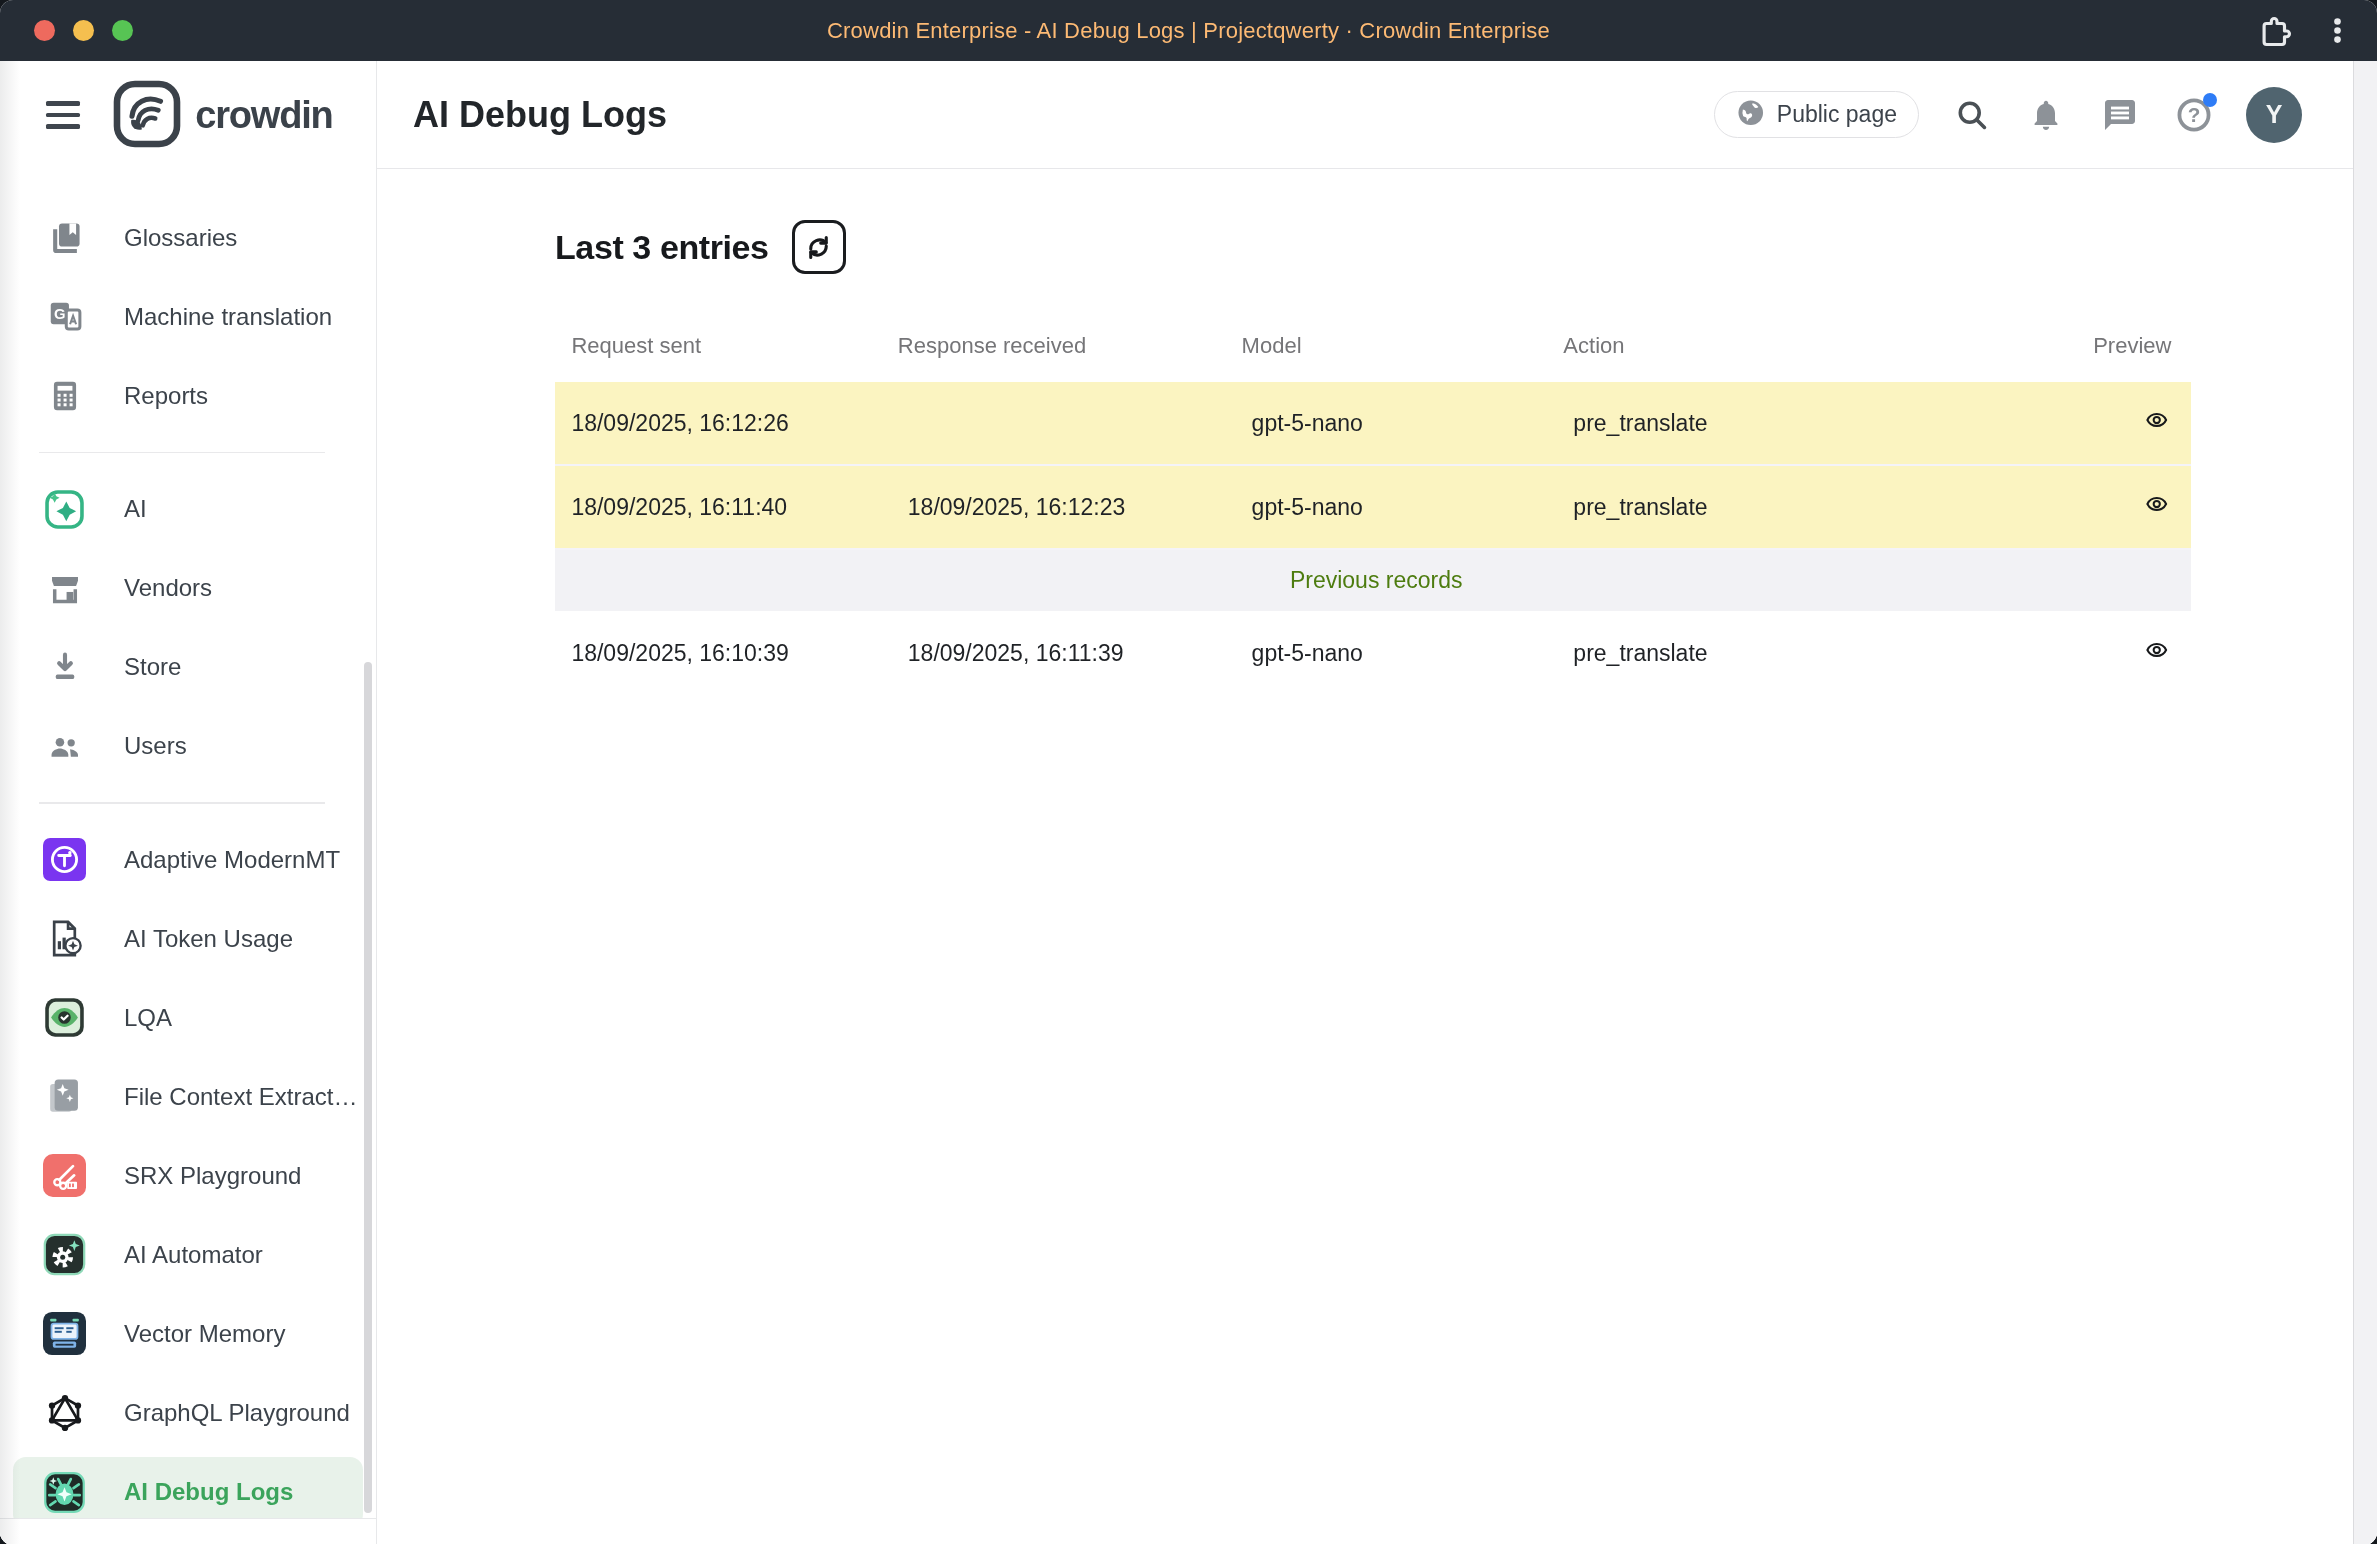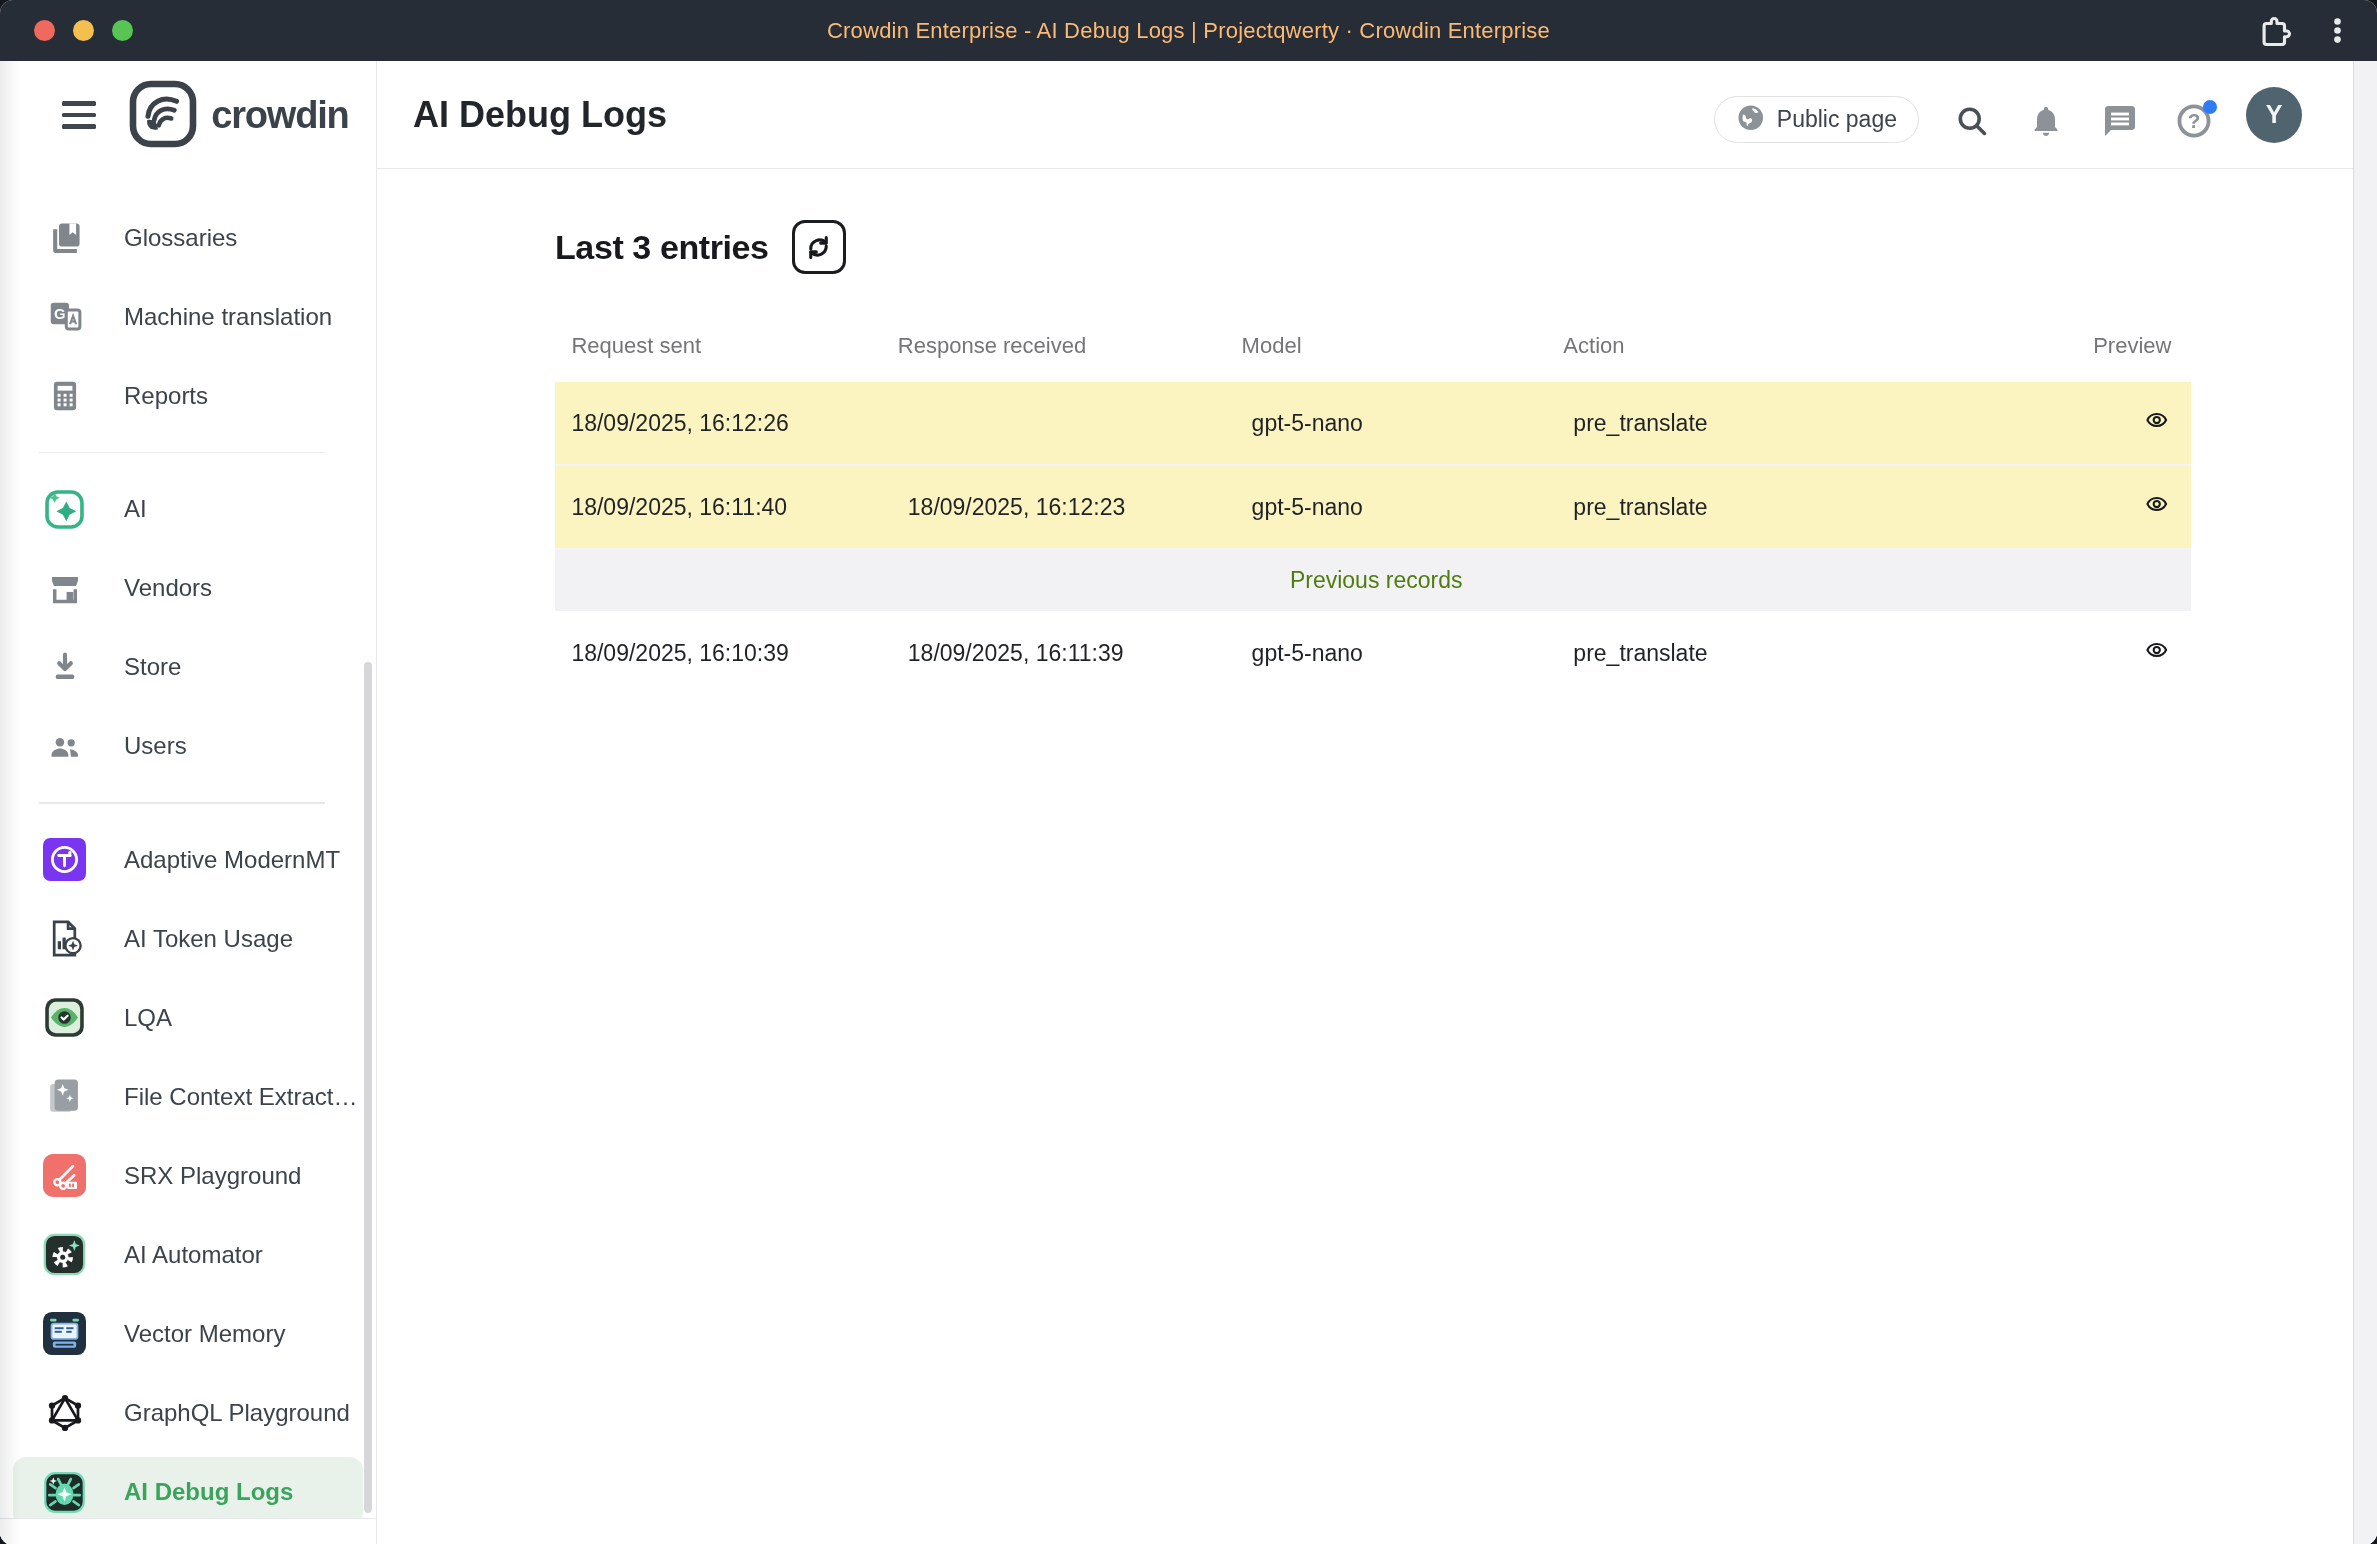--- a/index.html
+++ b/index.html
@@ -19,21 +19,21 @@
   .tab-title { flex:1; text-align:center; color:#fdba74; font-size:22px; letter-spacing:0.2px; }
   .tb-right { position:absolute; right:23px; top:0; height:61px; display:flex; align-items:center; gap:29.5px; }
   .tb-icon { display:flex; align-items:center; justify-content:center; background:none; border:none; padding:0; cursor:pointer; }
 
   .app { display:flex; height:1483px; position:relative; background:#fff; }
 
   
   .sidebar { width:377px; flex:none; background:#fff; border-right:1.6px solid #e7e8ea; position:relative; }
   .sidebar::before { content:""; position:absolute; left:0; top:0; bottom:0; width:19.6px;
     background:linear-gradient(90deg, rgba(40,45,50,.09), rgba(40,45,50,0)); pointer-events:none; z-index:3; }
-  .sidebar-header { height:108px; display:flex; align-items:center; padding-left:62px; gap:31px; }
+  .sidebar-header { height:108px; display:flex; align-items:center; padding-left:46px; gap:31px; }
   .hamburger { background:none; border:none; display:flex; flex-direction:column; gap:7.4px; padding:0; cursor:pointer; }
   .hamburger span { width:34px; height:4.1px; border-radius:1.6px; background:#3f464e; }
   .logo { display:flex; align-items:center; gap:12.3px; cursor:pointer; }
   .logo-text { font-size:38px; font-weight:bold; color:#3b424a; letter-spacing:-1.2px; }
 
   .nav { padding-top:29.5px; }
   .nav-item { height:79px; display:flex; align-items:center; padding-left:41px; gap:36px; cursor:pointer; }
   .nav-icon { width:47px; height:47px; flex:none; display:flex; align-items:center; justify-content:center; }
   .nav-icon svg.mat { width:38px; height:38px; }
   .nav-icon svg.appic { width:43px; height:43px; }
@@ -43,21 +43,21 @@
   .nav-item.selected .nav-label { color:#3ba45c; font-weight:bold; }
   .sidebar-scroll-thumb { position:absolute; right:4.1px; top:601px; width:8.2px; height:851px;
     background:#d7d7da; border-radius:4.9px; z-index:4; cursor:pointer; }
   .sidebar-footer { position:absolute; left:0; right:0; bottom:0; height:26px; background:#fff; border-top:1.6px solid #e7e8ea; }
 
   
   .main { flex:1; background:#fff; position:relative; }
   .page-header { height:108px; border-bottom:1.6px solid #e7e7ea; display:flex; align-items:center;
     justify-content:space-between; padding:0 75px 0 36px; background:#fff; }
   .page-title { font-size:36px; font-weight:bold; color:#22262a; margin:0; }
-  .header-actions { display:flex; align-items:flex-end; gap:31px; }
+  .header-actions { display:flex; align-items:center; gap:31px; }
   .pill { display:flex; align-items:center; gap:11.5px; height:47px; padding:0 21px; border:1.6px solid #e1e1e4;
     border-radius:817px; background:#fff; cursor:pointer; }
   .pill-label { font-size:23px; color:#3c434b; }
   .icon-btn { width:43px; height:43px; display:flex; align-items:center; justify-content:center;
     background:none; border:none; padding:0; position:relative; cursor:pointer; }
   .badge-dot { position:absolute; top:0; right:-1.6px; width:14px; height:14px; border-radius:50%; background:#2e7cf6; }
   .avatar { width:56px; height:56px; border-radius:50%; background:#50646f; color:#f2f5f6; display:flex;
     align-items:center; justify-content:center; font-size:25px; font-weight:bold; border:none; cursor:pointer; }
 
   .content { padding:51px 0 0 178px; }

